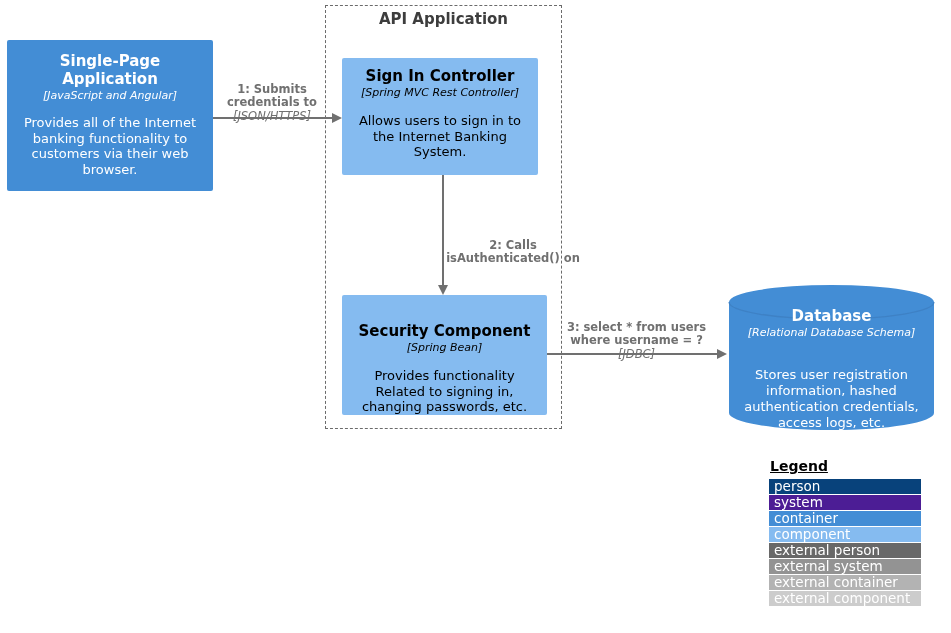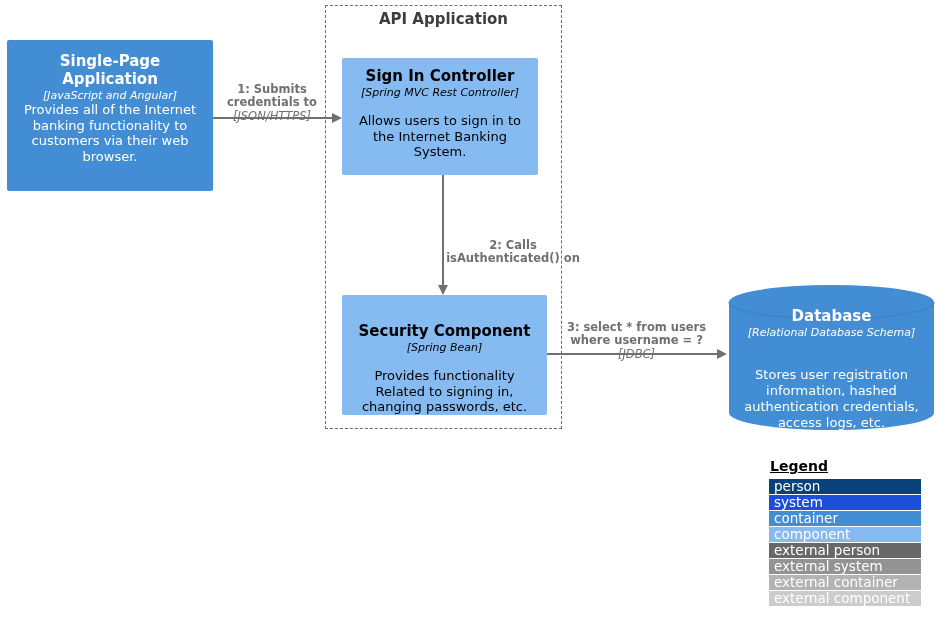--- a/index.html
+++ b/index.html
@@ -49,21 +49,21 @@
 </style>
 </head>
 <body>
 
 <div class="canvas">
 
   <div class="node blue-node" style="left: 7px; top: 40px; width: 206px; height: 151px; padding-top: 12px; background-color: rgb(67, 141, 213);">
     <div class="title">Single-Page
 Application</div>
     <div class="subtitle">[JavaScript and Angular]</div>
-    <div class="desc" style="margin-top:0;text-align:center;">Provides all of the Internet
+    <div class="desc" style="margin-top:13px;text-align:center;">Provides all of the Internet
 banking functionality to
 customers via their web
 browser.</div>
   </div>
 
   <div class="boundary">
     <div class="btitle">API Application</div>
   </div>
 
   <div class="node light-node" style="left: 342px; top: 58px; width: 196px; height: 117px; padding-top: 9px; background-color: rgb(133, 187, 240);">
@@ -116,21 +116,21 @@
   <div class="arrow-right" style="left:717px;top:349px;"></div>
   <div class="edge-label" style="left:560px;top:307px;width:153px;">
     <span>3: select * from users
 where username = ?</span>
     <span class="tech">[JDBC]</span>
   </div>
 
   <div class="legend">
     <div class="ltitle">Legend</div>
     <div class="lrow" style="background-color: rgb(8, 66, 123);">person</div>
-    <div class="lrow" style="background-color: #1d4ed8;">system</div>
+    <div class="lrow" style="background-color: #4c1d95;">system</div>
     <div class="lrow" style="background-color: rgb(67, 141, 213);">container</div>
     <div class="lrow" style="background-color: rgb(133, 187, 240);">component</div>
     <div class="lrow" style="background-color: rgb(104, 104, 104);">external person</div>
     <div class="lrow" style="background-color: rgb(147, 147, 147);">external system</div>
     <div class="lrow" style="background-color: rgb(179, 179, 179);">external container</div>
     <div class="lrow" style="background-color: rgb(204, 204, 204);">external component</div>
   </div>
 
 </div>
 

